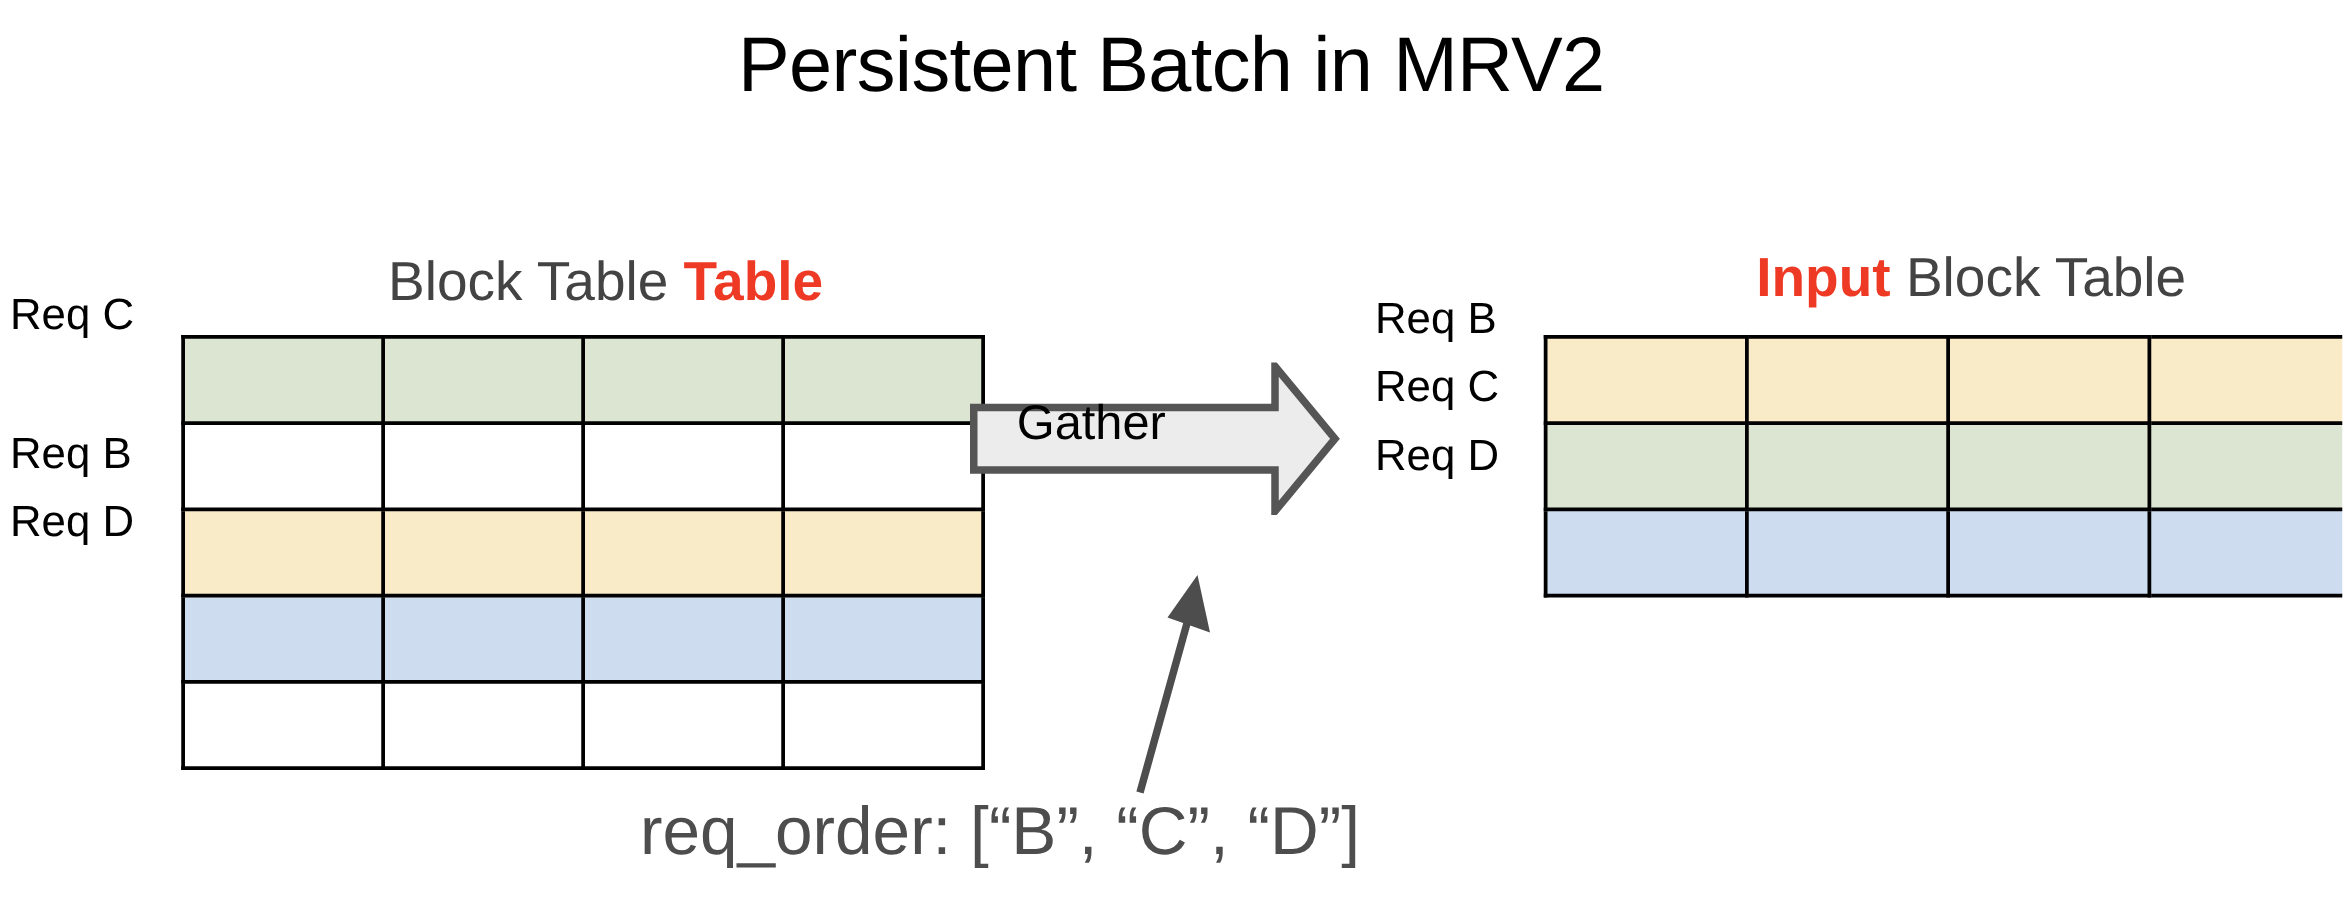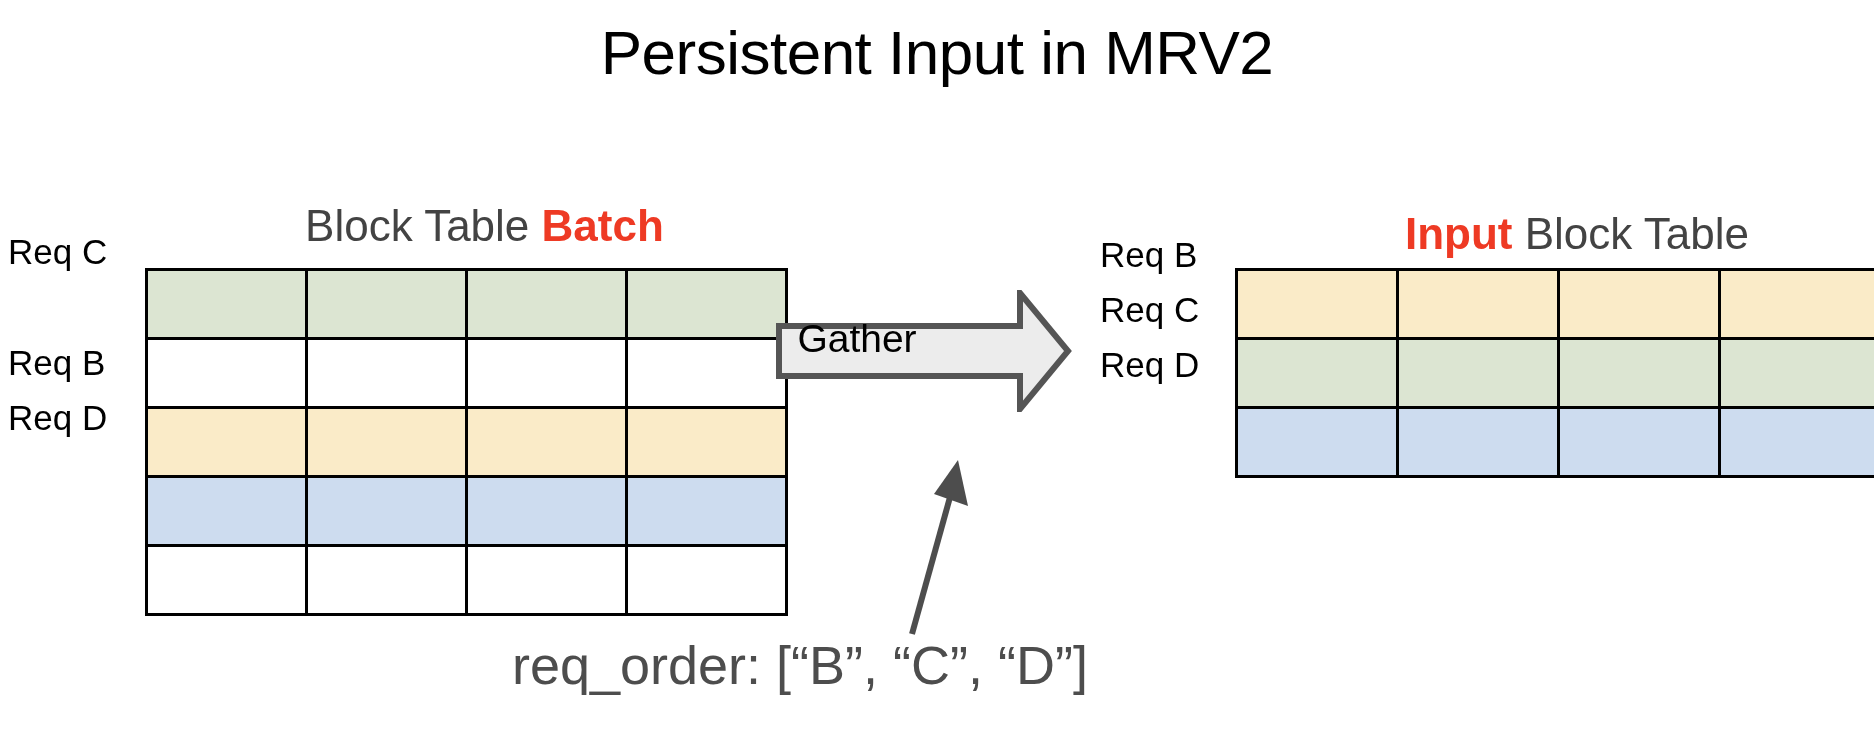--- a/index.html
+++ b/index.html
@@ -48,21 +48,21 @@
     font-weight: 700;
   }
   #left-heading {
     left: 145px;
     top: 148px;
     width: 630px;
     text-align: center;
   }
   #right-heading {
     left: 1235px;
-    top: 156px;
+    top: 145px;
     width: 635px;
     text-align: center;
   }
 
   
   .grid-table {
     position: absolute;
     border-collapse: collapse;
     table-layout: fixed;
     background: #ffffff;
@@ -101,21 +101,21 @@
   
   #gather-arrow {
     position: absolute;
     left: 776px;
     top: 290px;
     width: 296px;
     height: 122px;
   }
   #gather-label {
     position: absolute;
-    left: 732px;
+    left: 748px;
     top: 316px;
     width: 250px;
     text-align: center;
     font-size: 39px;
     line-height: 46px;
     color: #000000;
     white-space: pre;
     pointer-events: none;
   }
 
@@ -139,24 +139,24 @@
     line-height: 50px;
     color: #4D4D4D;
     white-space: pre;
   }
 </style>
 </head>
 <body>
 
 <div id="stage">
 
-  <div id="page-title">Persistent Input in MRV2</div>
+  <div id="page-title">Persistent Batch in MRV2</div>
 
   <div id="left-heading" class="section-heading">
-    <span>Block Table </span><span class="accent">Batch</span>
+    <span>Block Table </span><span class="accent">Table</span>
   </div>
 
   <div class="row-label left-side" style="top:232px;">Req C</div>
   <div class="row-label left-side" style="top:343px;">Req B</div>
   <div class="row-label left-side" style="top:398px;">Req D</div>
 
   <table id="left-block-table" class="grid-table">
     <tbody>
       <tr>
         <td style="background: rgb(220, 229, 210);"></td>

